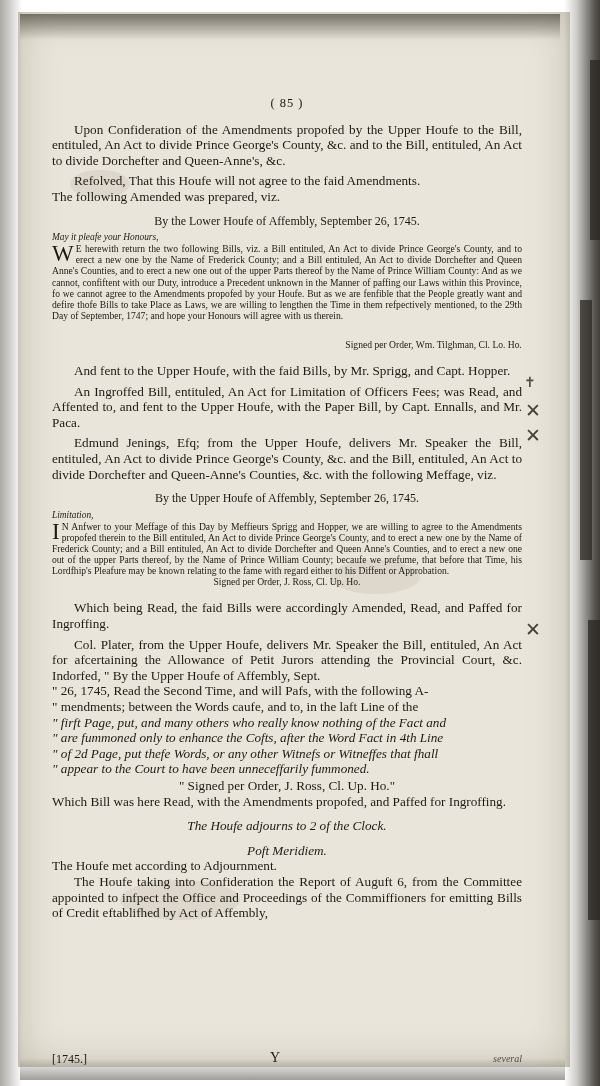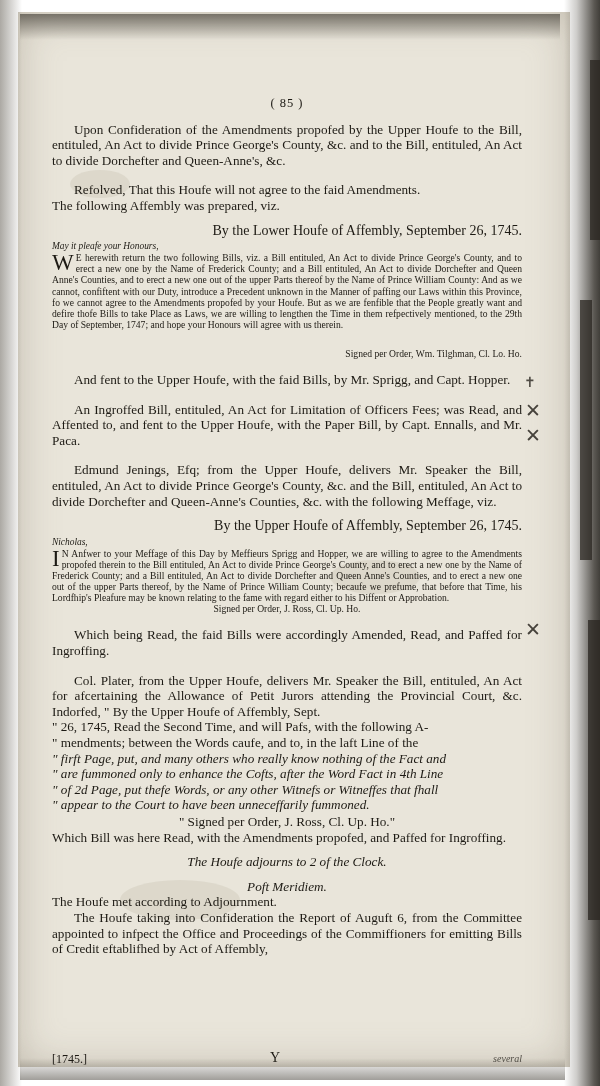--- a/index.html
+++ b/index.html
@@ -87,21 +87,21 @@
     margin-bottom: 10px;
   }
   p {
     margin: 0 0 0 0;
     text-indent: 22px;
   }
   p.noindent { text-indent: 0; }
   .it { font-style: italic; }
   .center { text-align: center; text-indent: 0; }
   .sp { margin-top: 9px; }
-  .sp-sm { margin-top: 14px; }
+  .sp-sm { margin-top: 5px; }
   .sp-lg { margin-top: 13px; }
 
   
   .inset {
     font-size: 9.6px;
     line-height: 11.1px;
     text-align: justify;
     text-indent: 0;
     margin-top: 2px;
   }
@@ -121,22 +121,22 @@
     text-align: right;
     font-size: 9.6px;
     margin-top: 18px;
   }
   .signed-indent {
     display: block;
     font-size: 9.6px;
     text-align: center;
   }
   .hdr-small {
-    text-align: right;
-    font-size: 14px;
+    text-align: center;
+    font-size: 12px;
     text-indent: 0;
     margin-top: 9px;
     margin-bottom: 1px;
   }
   .qline { text-indent: 0; }
   .running {
     position: absolute;
     left: 52px;
     bottom: 34px;
     width: 470px;
@@ -187,36 +187,36 @@
   <div class="binding-speckle" style="right:6px; top:60px; width:10px; height:180px;"></div>
   <div class="binding-speckle" style="right:14px; top:300px; width:12px; height:260px;"></div>
   <div class="binding-speckle" style="right:4px; top:620px; width:14px; height:300px;"></div>
 
   <div class="text-col">
 
     <div class="pageno">( 85 )</div>
 
     <p>Upon Confideration of the Amendments propofed by the Upper Houfe to the Bill, entituled, An Act to divide Prince George's County, &amp;c. and to the Bill, entituled, An Act to divide Dorchefter and Queen-Anne's, &amp;c.</p>
     <p class="sp-sm">Refolved, That this Houfe will not agree to the faid Amendments.</p>
-    <p class="noindent">The following Affembly was prepared, viz.</p>
+    <p class="noindent">The following Amended was prepared, viz.</p>
 
     <div class="hdr-small">By the Lower Houfe of Affembly, September 26, 1745.</div>
     <div class="inset">
       <span class="lead">May it pleafe your Honours,</span><br>
       <span class="dropcap">W</span><span>E herewith return the two following Bills, viz. a Bill entituled, An Act to divide Prince George's County, and to erect a new one by the Name of Frederick County; and a Bill entituled, An Act to divide Dorchefter and Queen Anne's Counties, and to erect a new one out of the upper Parts thereof by the Name of Prince William County: And as we cannot, confiftent with our Duty, introduce a Precedent unknown in the Manner of paffing our Laws within this Province, fo we cannot agree to the Amendments propofed by your Houfe. But as we are fenfible that the People greatly want and defire thofe Bills to take Place as Laws, we are willing to lengthen the Time in them refpectively mentioned, to the 29th Day of September, 1747; and hope your Honours will agree with us therein.</span>
       <span class="signed">Signed per Order,  Wm. Tilghman, Cl. Lo. Ho.</span>
     </div>
 
     <p class="sp-lg">And fent to the Upper Houfe, with the faid Bills, by Mr. Sprigg, and Capt. Hopper.</p>
     <p class="sp-sm">An Ingroffed Bill, entituled, An Act for Limitation of Officers Fees; was Read, and Affented to, and fent to the Upper Houfe, with the Paper Bill, by Capt. Ennalls, and Mr. Paca.</p>
     <p class="sp-sm">Edmund Jenings, Efq; from the Upper Houfe, delivers Mr. Speaker the Bill, entituled, An Act to divide Prince George's County, &amp;c. and the Bill, entituled, An Act to divide Dorchefter and Queen-Anne's Counties, &amp;c. with the following Meffage, viz.</p>
 
     <div class="hdr-small">By the Upper Houfe of Affembly, September 26, 1745.</div>
     <div class="inset">
-      <span class="lead">Nicholas,</span><br>
+      <span class="lead">Limitation,</span><br>
       <span class="dropcap">I</span><span>N Anfwer to your Meffage of this Day by Meffieurs Sprigg and Hopper, we are willing to agree to the Amendments propofed therein to the Bill entituled, An Act to divide Prince George's County, and to erect a new one by the Name of Frederick County; and a Bill entituled, An Act to divide Dorchefter and Queen Anne's Counties, and to erect a new one out of the upper Parts thereof, by the Name of Prince William County; becaufe we prefume, that before that Time, his Lordfhip's Pleafure may be known relating to the fame with regard either to his Diffent or Approbation.</span>
       <span class="signed-indent">Signed per Order,  J. Ross, Cl. Up. Ho.</span>
     </div>
 
     <p class="sp-lg">Which being Read, the faid Bills were accordingly Amended, Read, and Paffed for Ingroffing.</p>
     <p class="sp-sm">Col. Plater, from the Upper Houfe, delivers Mr. Speaker the Bill, entituled, An Act for afcertaining the Allowance of Petit Jurors attending the Provincial Court, &amp;c. Indorfed, " By the Upper Houfe of Affembly, Sept.</p>
 
     <p class="qline">" 26, 1745, Read the Second Time, and will Pafs, with the following A-</p>
     <p class="qline">" mendments; between the Words caufe, and to, in the laft Line of the</p>
     <p class="qline it">" firft Page, put, and many others who really know nothing of the Fact and</p>

